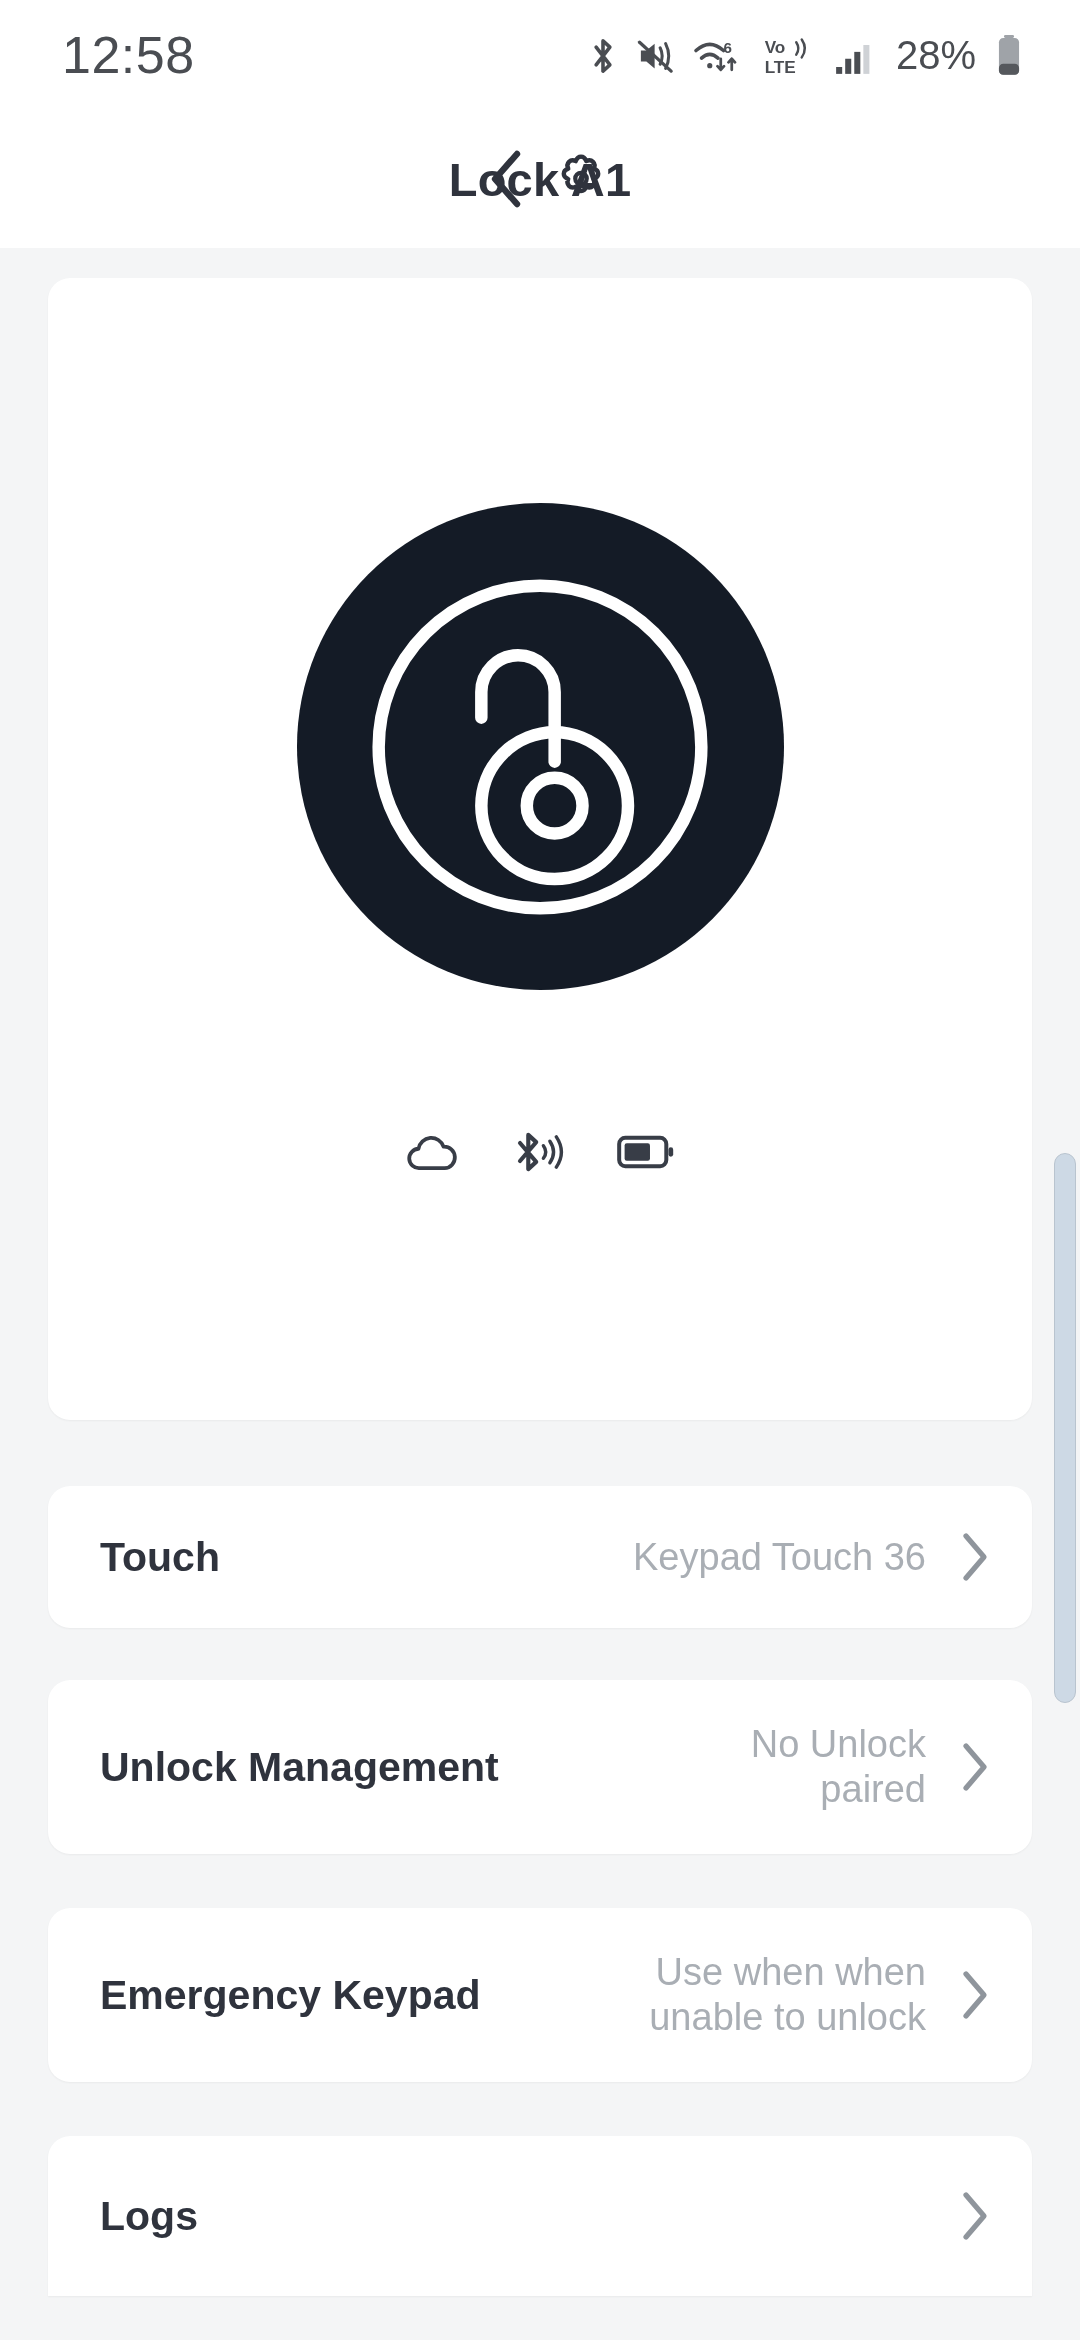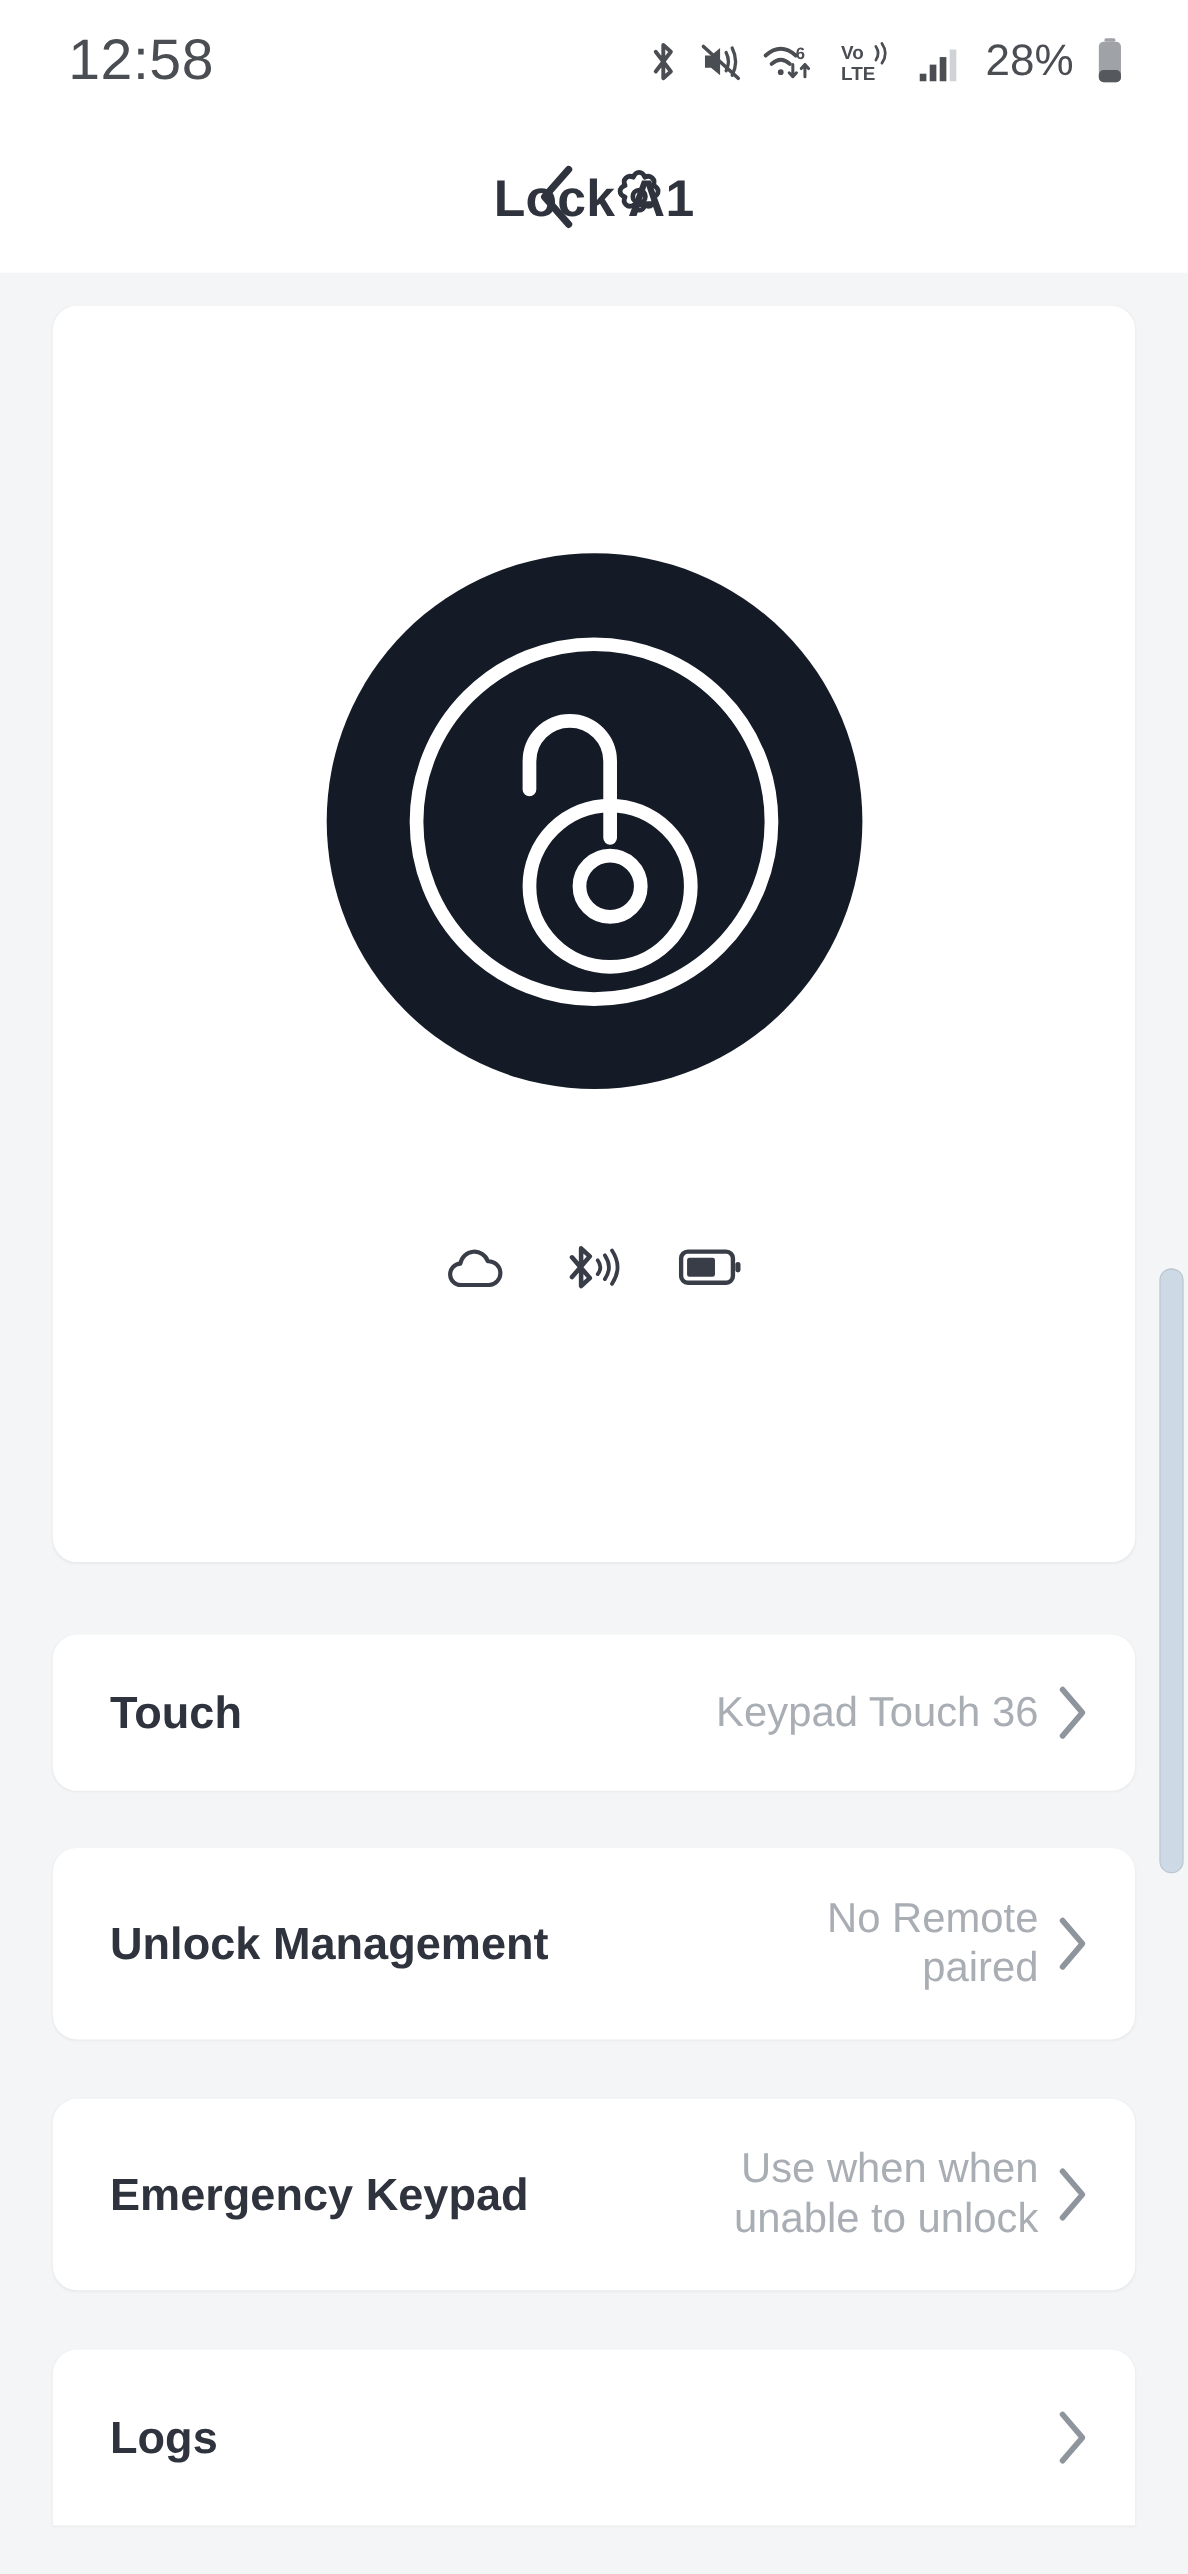--- a/index.html
+++ b/index.html
@@ -66,21 +66,21 @@
     display:flex; justify-content:center; align-items:center; gap:52px;
   }
   .dot-row svg{ display:block; }
 
   
   .row{ display:flex; align-items:center; height:100%; padding:0 40px 0 52px; cursor:pointer; }
   .row-label{
     font-size:41px; font-weight:bold; color:#2f333d; white-space:nowrap;
   }
   .row-right{
-    margin-left:auto; display:flex; align-items:center; gap:14px;
+    margin-left:auto; display:flex; align-items:center; gap:32px;
   }
   .row-value{
     font-size:38px; color:#a9aeb4; text-align:right; line-height:1.18;
     max-width:360px;
   }
   .chev{ flex:0 0 auto; display:flex; align-items:center; }
 
   .c-keypad{ top:1238px; height:142px; }
   .c-remote{ top:1432px; height:174px; }
   .c-emergency{ top:1660px; height:174px; }
@@ -210,21 +210,21 @@
             </svg>
           </div>
         </div>
       </div>
     </div>
 
     <div class="card c-remote">
       <div class="row">
         <div class="row-label">Unlock Management</div>
         <div class="row-right">
-          <div class="row-value" style="max-width:290px;">No Remote paired</div>
+          <div class="row-value" style="max-width:290px;">No Unlock paired</div>
           <div class="chev">
             <svg width="34" height="54" viewBox="0 0 17 27">
               <path d="M4 3 L13 13.5 L4 24" fill="none" stroke="#8f959c" stroke-width="2.6" stroke-linecap="round" stroke-linejoin="round"></path>
             </svg>
           </div>
         </div>
       </div>
     </div>
 
     <div class="card c-emergency">

